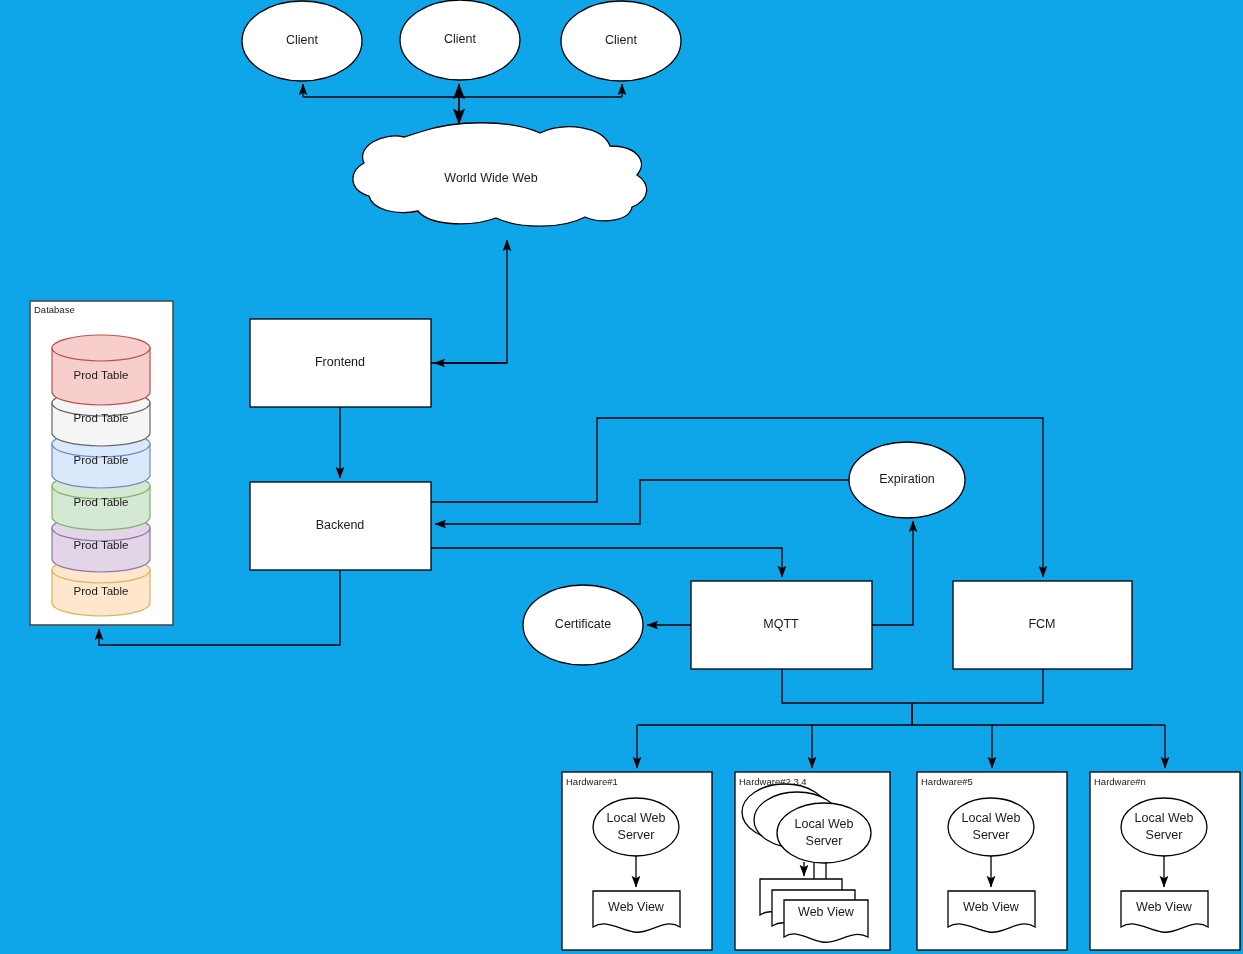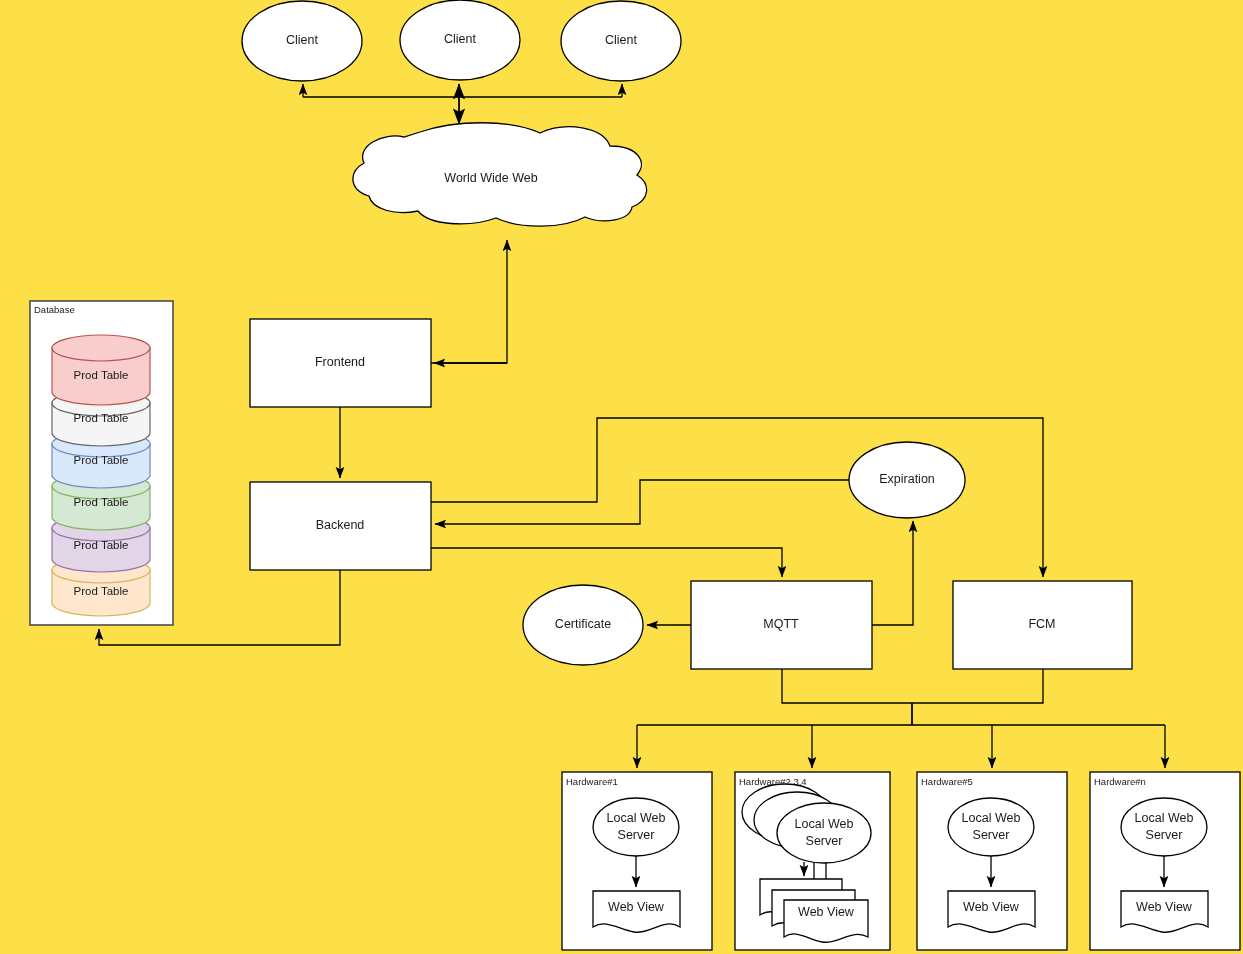--- a/index.html
+++ b/index.html
@@ -4,21 +4,21 @@
 <style>
   html, body {
     margin: 0;
     padding: 0;
     background: #ffffff;
   }
   #canvas {
     position: relative;
     width: 1243px;
     height: 954px;
-    background: #fde047;
+    background: #0ea5e9;
     font-family: "Liberation Sans", sans-serif;
     overflow: hidden;
   }
   svg#diagram {
     position: absolute;
     top: 0;
     left: 0;
     width: 1243px;
     height: 954px;
   }

